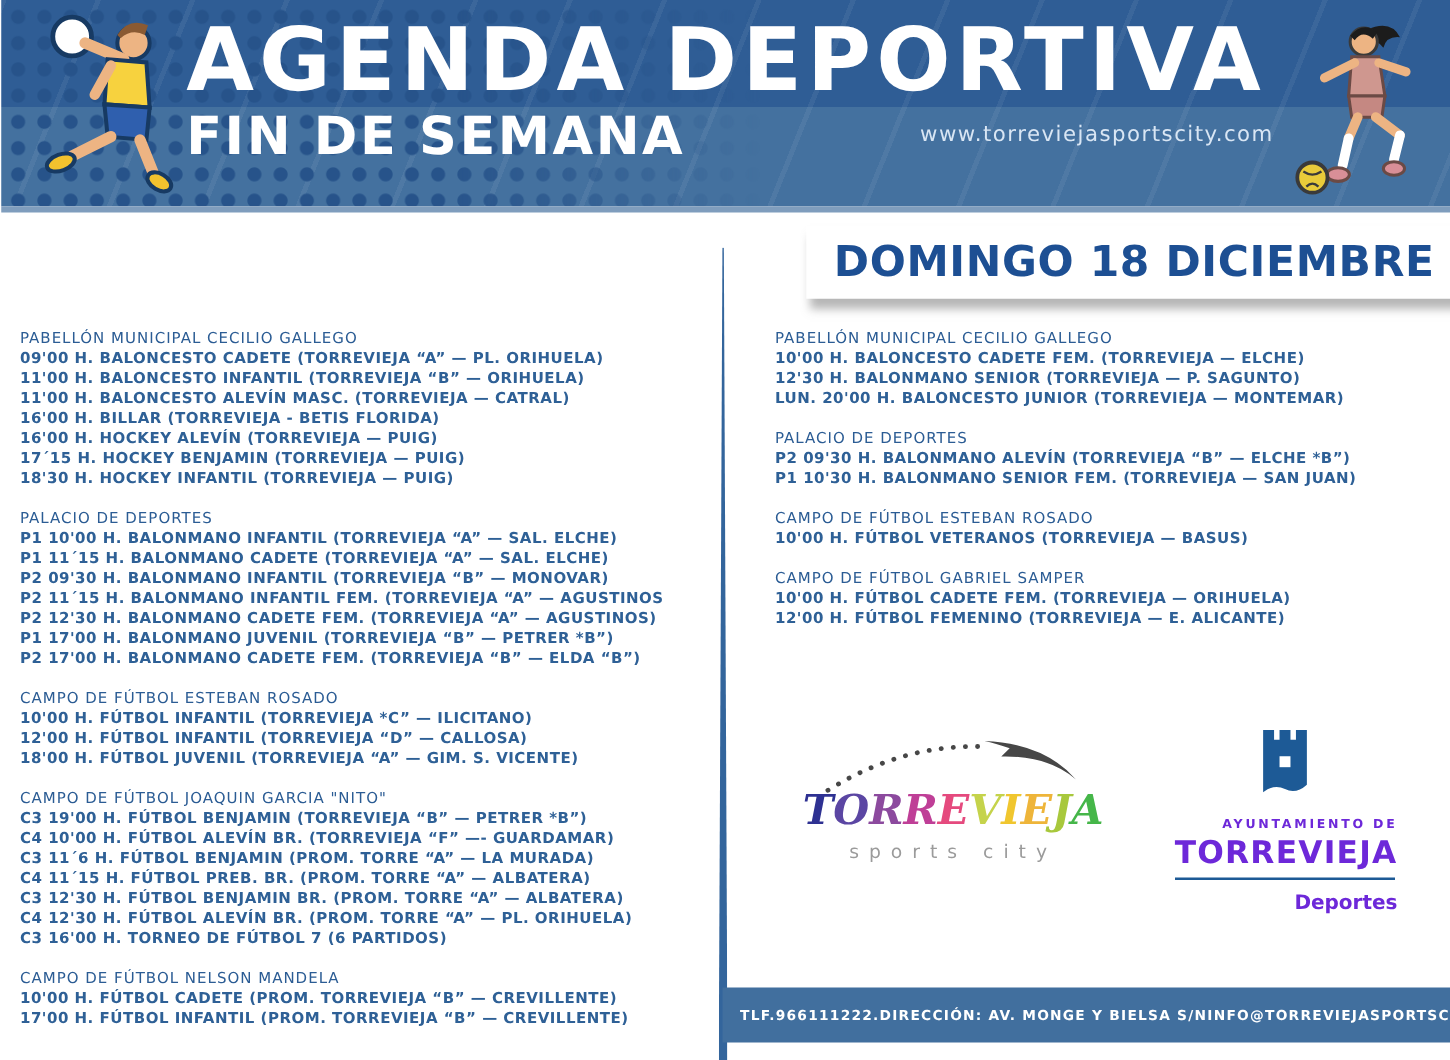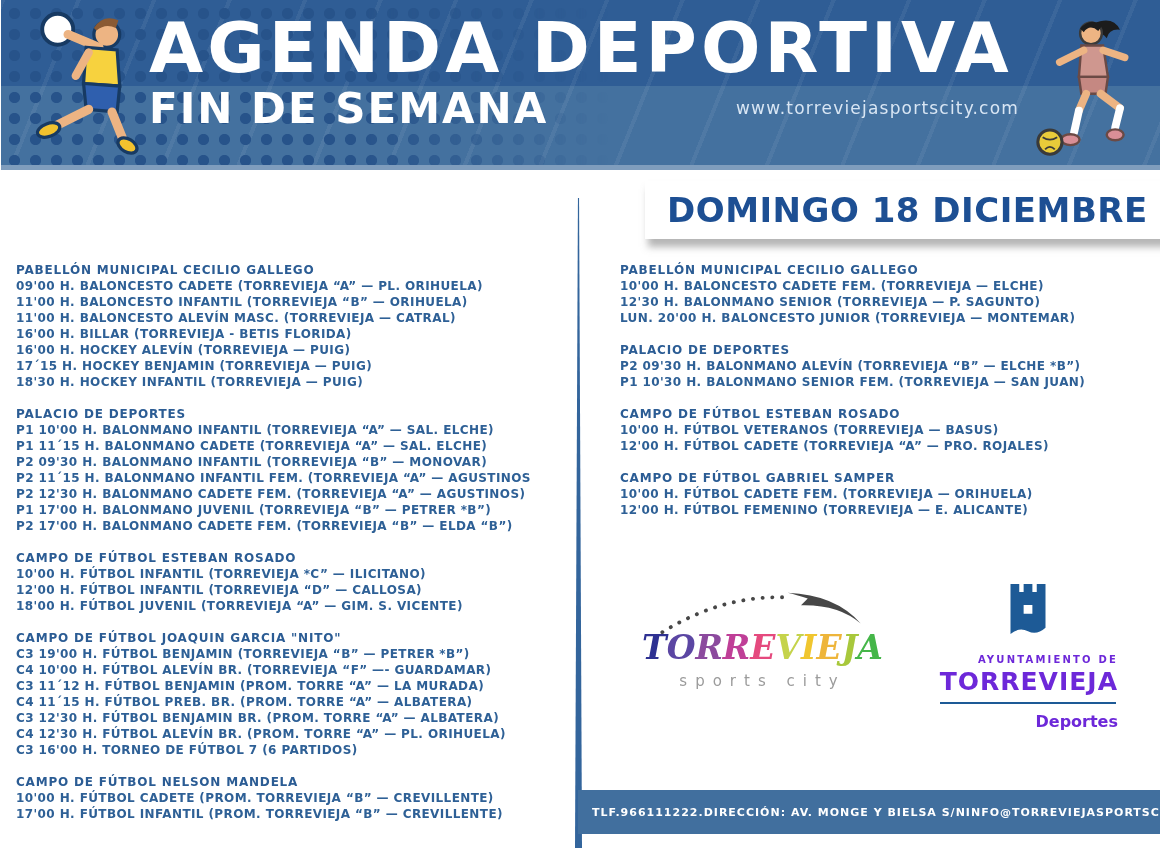--- a/index.html
+++ b/index.html
@@ -33,21 +33,21 @@
     font-weight:bold;font-size:34px;letter-spacing:0.5px;white-space:nowrap;
     padding:9px 22px;box-shadow:3px 8px 7px rgba(110,110,110,0.5);
   }
   .date-left{left:55px;}
   .date-right{left:645px;}
   
   .day-col{position:absolute;top:262px;color:#2e6096;}
   .day-col-left{left:16px;width:562px;}
   .day-col-right{left:620px;width:532px;}
   .section{margin-bottom:16px;}
-  .venue{font-size:12px;font-weight:bold;letter-spacing:0.8px;line-height:16px;color:#2b5c94;white-space:nowrap;}
+  .venue{font-size:12px;font-weight:normal;letter-spacing:0.8px;line-height:16px;color:#2b5c94;white-space:nowrap;}
   .event{font-size:12px;font-weight:bold;letter-spacing:0.4px;line-height:16px;white-space:nowrap;}
   
   .divider{position:absolute;left:575px;top:198px;width:7px;height:650px;background:#33659c;
     clip-path:polygon(42% 0,58% 0,100% 100%,0 100%);}
   
   .logo-sports{position:absolute;left:640px;top:586px;width:245px;text-align:center;}
   .logo-sports svg{display:block;margin:0 auto -8px auto;}
   .logo-letters{font-size:33px;font-weight:bold;letter-spacing:0px;line-height:36px;white-space:nowrap;
     font-family:"DejaVu Serif","Liberation Serif",serif;font-style:italic;}
   .logo-sports-sub{font-size:15px;color:#9b9b9b;letter-spacing:8px;margin-top:6px;}
@@ -142,21 +142,21 @@
       <div class="section">
         <div class="venue">CAMPO DE FÚTBOL ESTEBAN ROSADO</div>
         <div class="event">10'00 H. FÚTBOL INFANTIL (TORREVIEJA *C” — ILICITANO)</div>
         <div class="event">12'00 H. FÚTBOL INFANTIL (TORREVIEJA “D” — CALLOSA)</div>
         <div class="event">18'00 H. FÚTBOL JUVENIL (TORREVIEJA “A” — GIM. S. VICENTE)</div>
       </div>
       <div class="section">
         <div class="venue">CAMPO DE FÚTBOL JOAQUIN GARCIA "NITO"</div>
         <div class="event">C3 19'00 H. FÚTBOL BENJAMIN (TORREVIEJA “B” — PETRER *B”)</div>
         <div class="event">C4 10'00 H. FÚTBOL ALEVÍN BR. (TORREVIEJA “F” —- GUARDAMAR)</div>
-        <div class="event">C3 11´12 H. FÚTBOL BENJAMIN (PROM. TORRE “A” — LA MURADA)</div>
+        <div class="event">C3 11´6 H. FÚTBOL BENJAMIN (PROM. TORRE “A” — LA MURADA)</div>
         <div class="event">C4 11´15 H. FÚTBOL PREB. BR. (PROM. TORRE “A” — ALBATERA)</div>
         <div class="event">C3 12'30 H. FÚTBOL BENJAMIN BR. (PROM. TORRE “A” — ALBATERA)</div>
         <div class="event">C4 12'30 H. FÚTBOL ALEVÍN BR. (PROM. TORRE “A” — PL. ORIHUELA)</div>
         <div class="event">C3 16'00 H. TORNEO DE FÚTBOL 7 (6 PARTIDOS)</div>
       </div>
       <div class="section">
         <div class="venue">CAMPO DE FÚTBOL NELSON MANDELA</div>
         <div class="event">10'00 H. FÚTBOL CADETE (PROM. TORREVIEJA “B” — CREVILLENTE)</div>
         <div class="event">17'00 H. FÚTBOL INFANTIL (PROM. TORREVIEJA “B” — CREVILLENTE)</div>
       </div>
@@ -169,21 +169,20 @@
         <div class="event">LUN. 20'00 H. BALONCESTO JUNIOR (TORREVIEJA — MONTEMAR)</div>
       </div>
       <div class="section">
         <div class="venue">PALACIO DE DEPORTES</div>
         <div class="event">P2 09'30 H. BALONMANO ALEVÍN (TORREVIEJA “B” — ELCHE *B”)</div>
         <div class="event">P1 10'30 H. BALONMANO SENIOR FEM. (TORREVIEJA — SAN JUAN)</div>
       </div>
       <div class="section">
         <div class="venue">CAMPO DE FÚTBOL ESTEBAN ROSADO</div>
         <div class="event">10'00 H. FÚTBOL VETERANOS (TORREVIEJA — BASUS)</div>
-        <div class="event">12'00 H. FÚTBOL CADETE (TORREVIEJA “A” — PRO. ROJALES)</div>
       </div>
       <div class="section">
         <div class="venue">CAMPO DE FÚTBOL GABRIEL SAMPER</div>
         <div class="event">10'00 H. FÚTBOL CADETE FEM. (TORREVIEJA — ORIHUELA)</div>
         <div class="event">12'00 H. FÚTBOL FEMENINO (TORREVIEJA — E. ALICANTE)</div>
       </div>
     </div>
 
   <div class="logo-sports">
     <svg viewBox="0 0 240 54" width="235" height="52">

